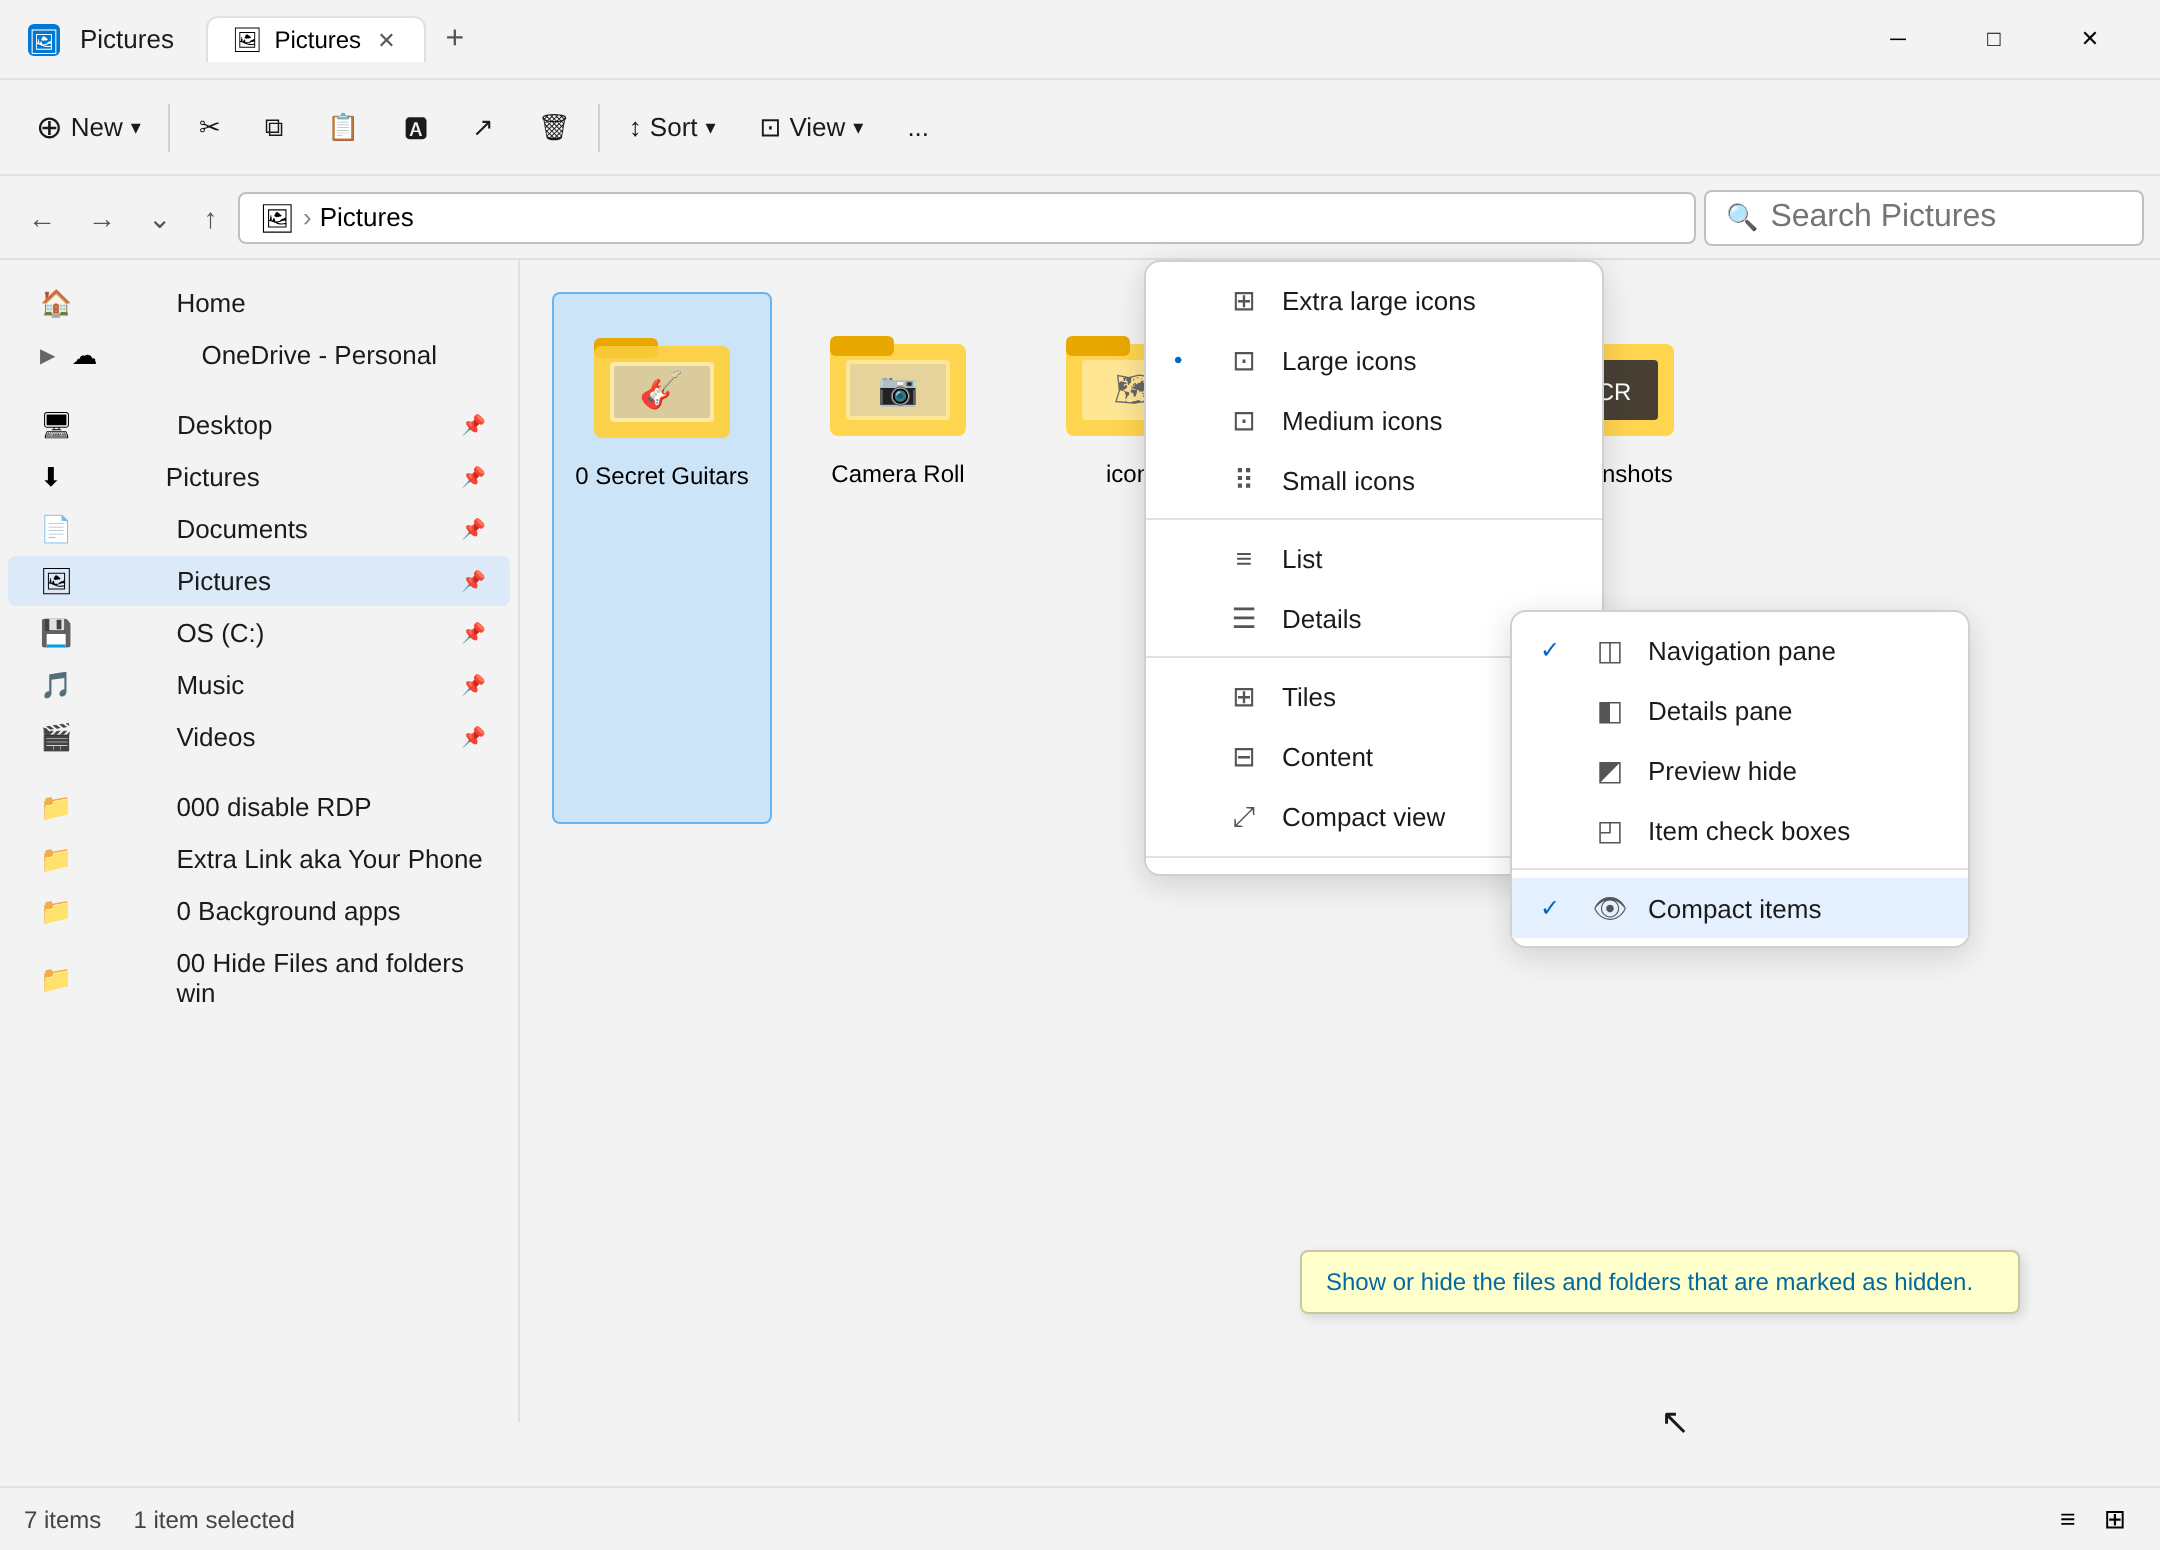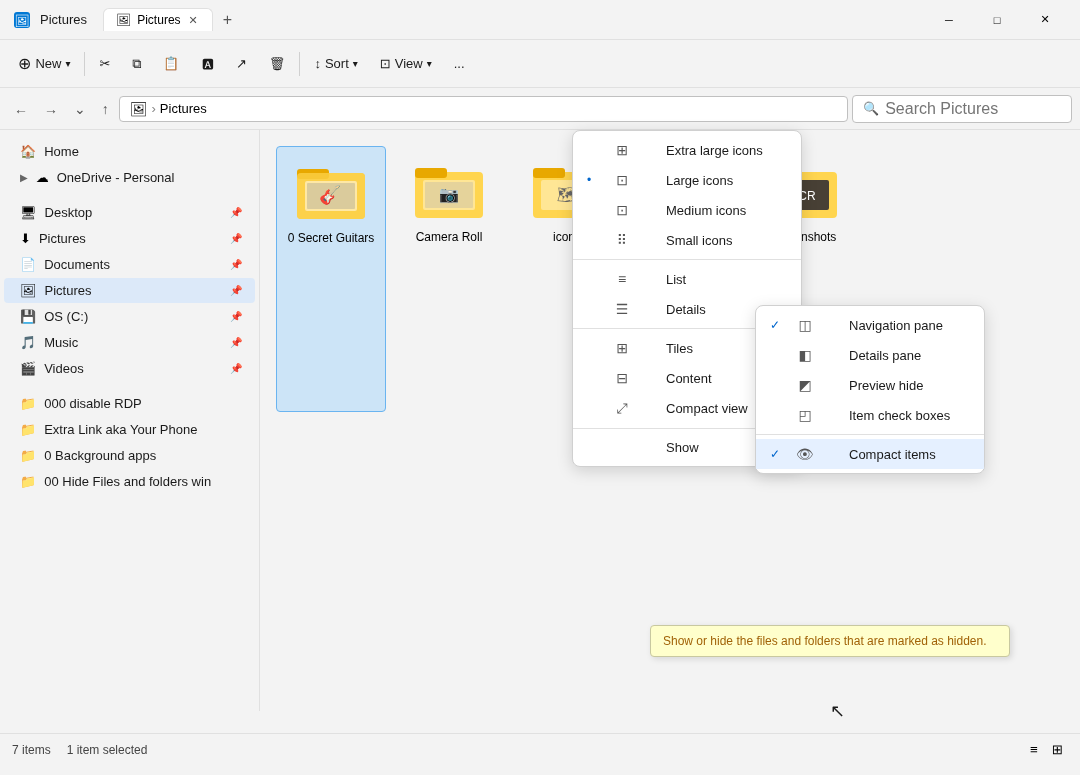--- a/index.html
+++ b/index.html
@@ -50,66 +50,66 @@
     
     .sidebar {
       width: 260px; background: #f3f3f3; overflow-y: auto; padding: 8px 0;
       border-right: 1px solid #e0e0e0; flex-shrink: 0;
     }
     .sidebar-item {
       display: flex; align-items: center; padding: 5px 12px 5px 16px;
       cursor: pointer; border-radius: 4px; margin: 1px 4px; gap: 8px;
     }
     .sidebar-item.active { background: #dce9f9; }
-    .sidebar-item .label { font-size: 13px; color: #1a1a1a; flex: 1; }
+    .sidebar-item .label { font-size: 13px; color: #1a1a1a; flex: 1; margin-left: 44px; }
     .sidebar-item .pin { font-size: 10px; color: #888; }
 
     
     .file-area { flex: 1; padding: 16px; display: flex; flex-wrap: wrap; align-content: flex-start; gap: 8px; overflow-y: auto; position: relative; }
     .file-item { display: flex; flex-direction: column; align-items: center; width: 110px; padding: 8px; border-radius: 4px; cursor: pointer; }
     .file-item.selected { background: #cce4f7; border: 1px solid #6ab4f0; }
     .file-icon { width: 80px; height: 72px; display: flex; align-items: center; justify-content: center; }
     .file-name { font-size: 12px; text-align: center; margin-top: 4px; word-break: break-word; }
 
     
     .folder-svg { width: 72px; height: 64px; }
 
     
     .status-bar {
       height: 32px; background: #f3f3f3; border-top: 1px solid #e0e0e0;
       display: flex; align-items: center; padding: 0 12px; gap: 16px;
       font-size: 12px; color: #444; justify-content: space-between;
-      position: absolute; bottom: 10px; left: 0; right: 0;
+      position: absolute; bottom: 0; left: 0; right: 0;
     }
     .status-bar-right { display: flex; gap: 4px; }
     .view-mode-btn { padding: 3px 5px; border: none; background: transparent; cursor: pointer; border-radius: 3px; }
 
     .view-menu {
       position: absolute; top: 130px; left: 572px; width: 230px;
       background: white; border: 1px solid #d0d0d0; border-radius: 8px;
       box-shadow: 0 4px 16px rgba(0,0,0,0.15); z-index: 100; padding: 4px 0;
     }
     .menu-item {
       display: flex; align-items: center; padding: 7px 14px; gap: 10px;
       cursor: pointer; font-size: 13px; color: #1a1a1a; position: relative;
     }
     .menu-item .check { width: 16px; font-size: 12px; color: #0066cc; }
     .menu-item .mi-icon { width: 18px; text-align: center; font-size: 14px; color: #555; }
-    .menu-item .mi-label { flex: 1; margin-left: 25px; }
+    .menu-item .mi-label { flex: 1; }
     .menu-item .arrow { font-size: 10px; color: #666; }
     .menu-separator { height: 1px; background: #e0e0e0; margin: 4px 0; }
     .show-submenu {
       position: absolute; top: 305px; left: 755px; width: 230px;
       background: white; border: 1px solid #d0d0d0; border-radius: 8px;
       box-shadow: 0 4px 16px rgba(0,0,0,0.15); z-index: 101; padding: 4px 0;
     }
     .tooltip-box {
       position: absolute; top: 625px; left: 650px; width: 360px;
       background: #ffffcc; border: 1px solid #c8c8a0; border-radius: 4px;
-      padding: 8px 12px; font-size: 12px; color: #a16207; z-index: 200;
+      padding: 8px 12px; font-size: 12px; color: #0369a1; z-index: 200;
       box-shadow: 2px 2px 6px rgba(0,0,0,0.12);
     }
     .cursor-indicator {
       position: absolute; top: 700px; left: 830px; font-size: 18px; z-index: 300; color: #1a1a1a;
     }
 
     
     ::-webkit-scrollbar { width: 6px; }
     ::-webkit-scrollbar-thumb { background: #c0c0c0; border-radius: 3px; }
   </style>
@@ -395,26 +395,20 @@
     <span class="check"></span>
     <span class="mi-icon">⊟</span>
     <span class="mi-label">Content</span>
   </div>
   <div class="menu-item">
     <span class="check"></span>
     <span class="mi-icon">⤢</span>
     <span class="mi-label">Compact view</span>
   </div>
   <div class="menu-separator"></div>
-  <div class="menu-item">
-    <span class="check"></span>
-    <span class="mi-icon"></span>
-    <span class="mi-label">Show</span>
-    <span class="arrow">▶</span>
-  </div>
 </div>
 
 <div class="show-submenu">
   <div class="menu-item">
     <span class="check" style="color:#0066cc;">✓</span>
     <span class="mi-icon">◫</span>
     <span class="mi-label">Navigation pane</span>
   </div>
   <div class="menu-item">
     <span class="check"></span>

